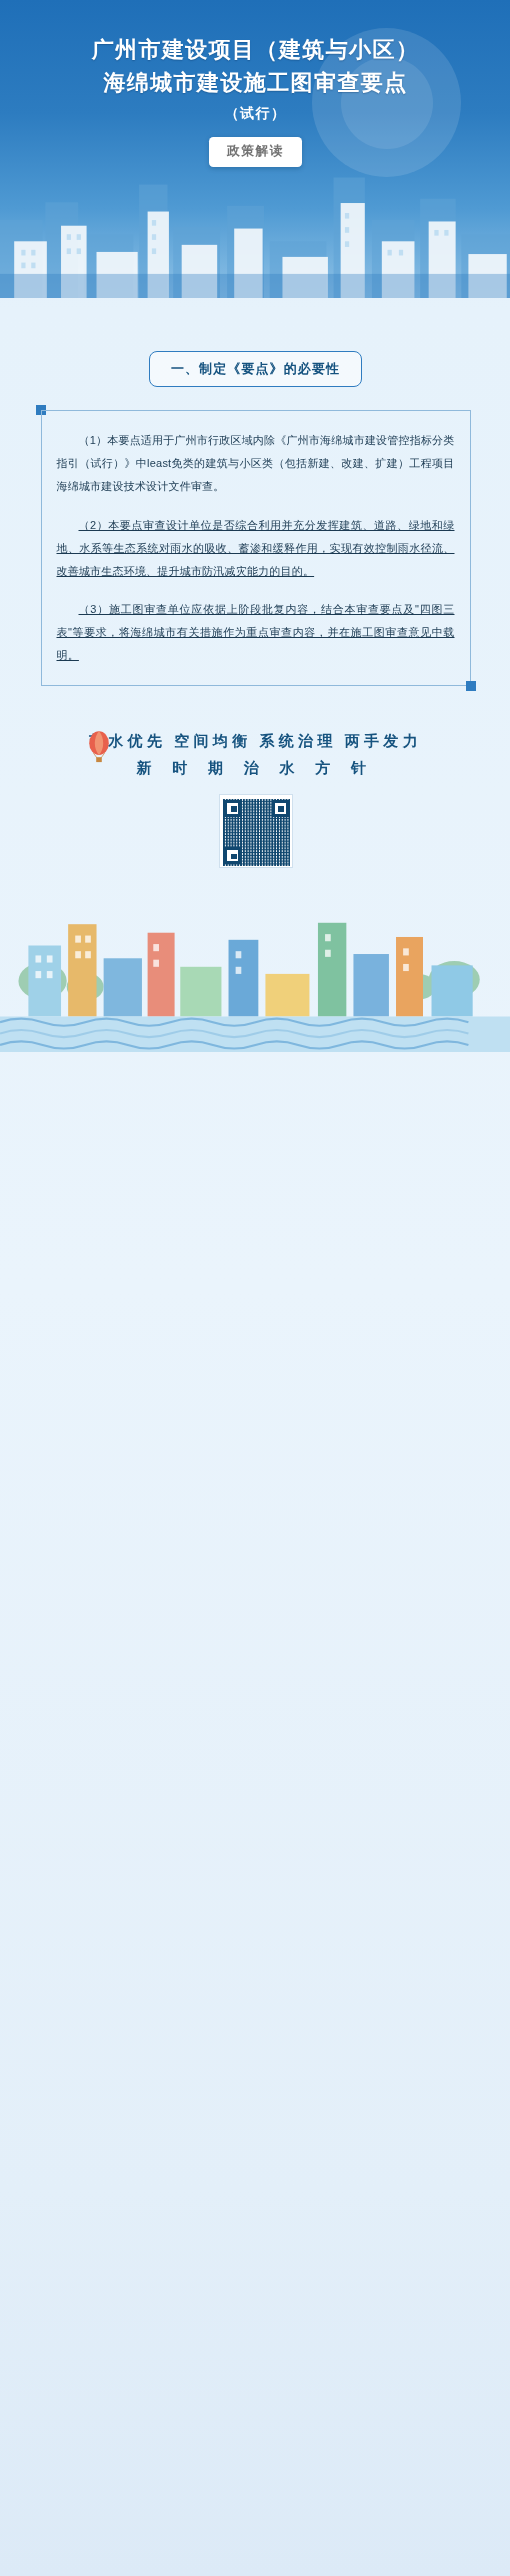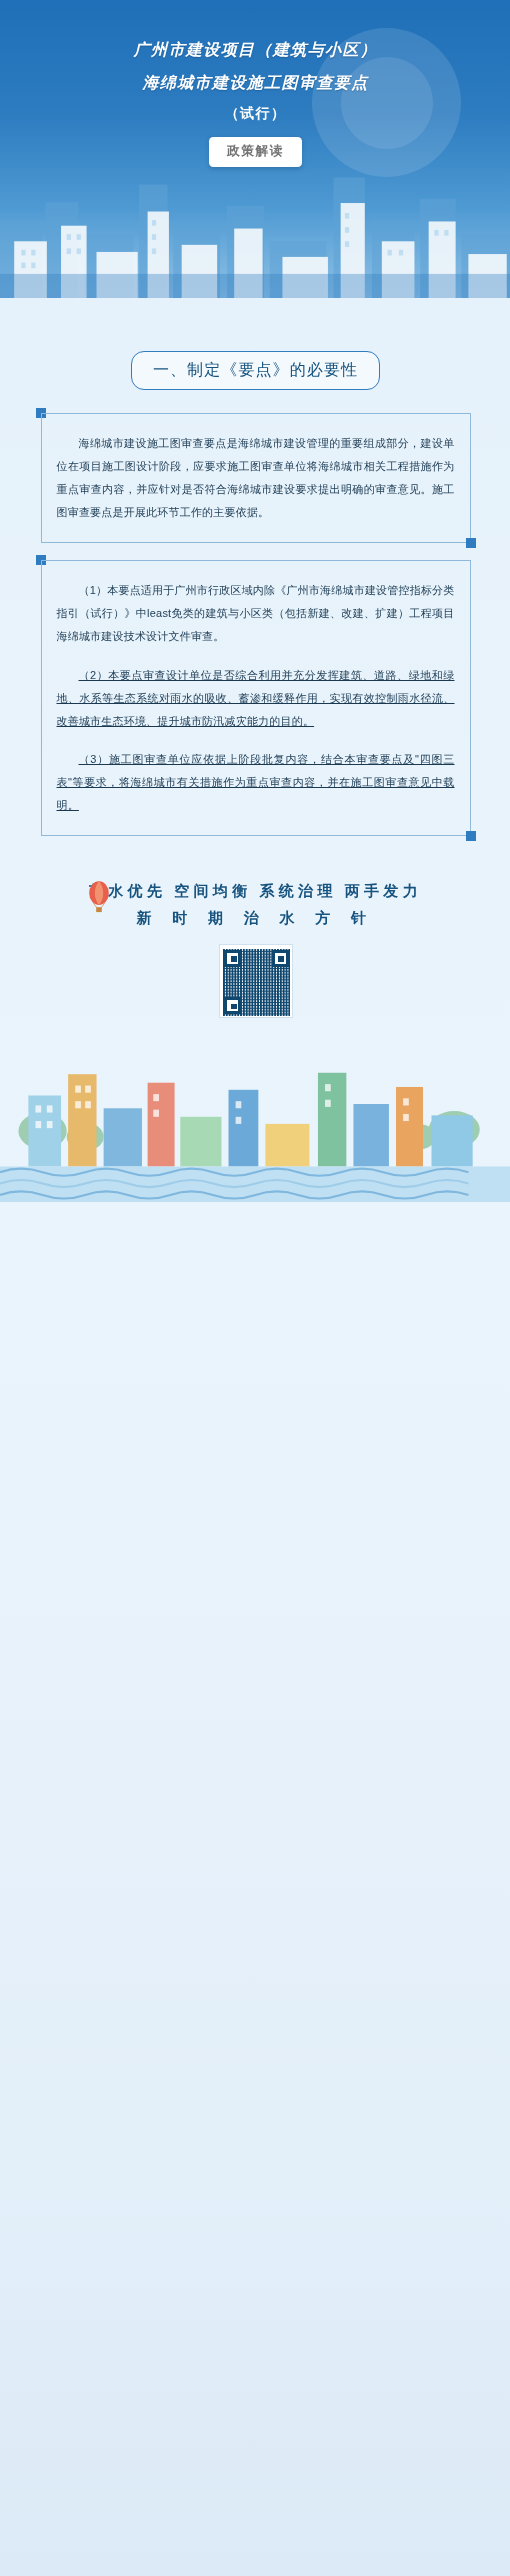--- a/index.html
+++ b/index.html
@@ -36,26 +36,25 @@
     background: rgba(255,255,255,0.10);
   }
   .title-wrap {
     position: relative;
     z-index: 5;
     padding-top: 33px;
     text-align: center;
     color: #ffffff;
   }
   .title-line {
-    font-size: 16px;
+    font-size: 22px;
     font-weight: bold;
     letter-spacing: 1.4px;
     line-height: 33px;
     text-shadow: 0 0.7px 1.4px rgba(0,40,80,0.3);
-    font-style: italic;
   }
   .title-sub {
     font-size: 14px;
     font-weight: bold;
     letter-spacing: 1.4px;
     line-height: 28px;
   }
   .badge-wrap { margin-top: 10px; }
   .policy-badge {
     display:inline-block;
@@ -92,24 +91,24 @@
   .sec-head-wrap {
     text-align:center;
     margin: 33px 0 18.4px 0;
   }
   .sec-head {
     display:inline-block;
     padding: 7.8px 21px;
     border: 1.4px solid #2f7cc0;
     background: rgba(255,255,255,0.55);
     color: #14527f;
-    font-size: 16px;
-    font-weight: normal;
+    font-size: 13px;
+    font-weight: bold;
     letter-spacing: 1.1px;
-    border-radius: 13px;
+    border-radius: 8px;
   }
 
   
   .bracket-box {
     position: relative;
     margin: 0 10px 7px 10px;
     padding: 24px 21px;
   }
   .bracket-box:before, .bracket-box:after {
     content:"";
@@ -262,27 +261,20 @@
     </svg>
   </div>
 
   <div class="content">
 
 
     <div class="sec-head-wrap">
       <span class="sec-head">一、制定《要点》的必要性</span>
     </div>
 
-    <div class="bracket-box">
-      <span class="bracket-line-t"></span>
-      <span class="bracket-line-b"></span>
-      <span class="bracket-line-l"></span>
-      <span class="bracket-line-r"></span>
-      <p class="para">海绵城市建设施工图审查要点是海绵城市建设管理的重要组成部分，建设单位在项目施工图设计阶段，应要求施工图审查单位将海绵城市相关工程措施作为重点审查内容，并应针对是否符合海绵城市建设要求提出明确的审查意见。施工图审查要点是开展此环节工作的主要依据。</p>
-    </div>
 
 
     <div class="bracket-box">
       <span class="bracket-line-t"></span>
       <span class="bracket-line-b"></span>
       <span class="bracket-line-l"></span>
       <span class="bracket-line-r"></span>
       <p class="para">（1）本要点适用于广州市行政区域内除《广州市海绵城市建设管控指标分类指引（试行）》中least免类的建筑与小区类（包括新建、改建、扩建）工程项目海绵城市建设技术设计文件审查。</p>
       <p class="para">（2）本要点审查设计单位是否综合利用并充分发挥建筑、道路、绿地和绿地、水系等生态系统对雨水的吸收、蓄渗和缓释作用，实现有效控制雨水径流、改善城市生态环境、提升城市防汛减灾能力的目的。</p>
       <p class="para">（3）施工图审查单位应依据上阶段批复内容，结合本审查要点及"四图三表"等要求，将海绵城市有关措施作为重点审查内容，并在施工图审查意见中载明。</p>

